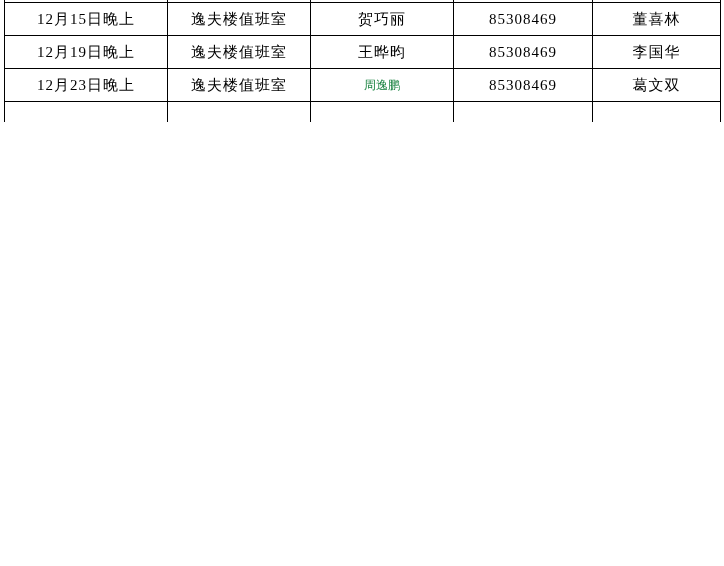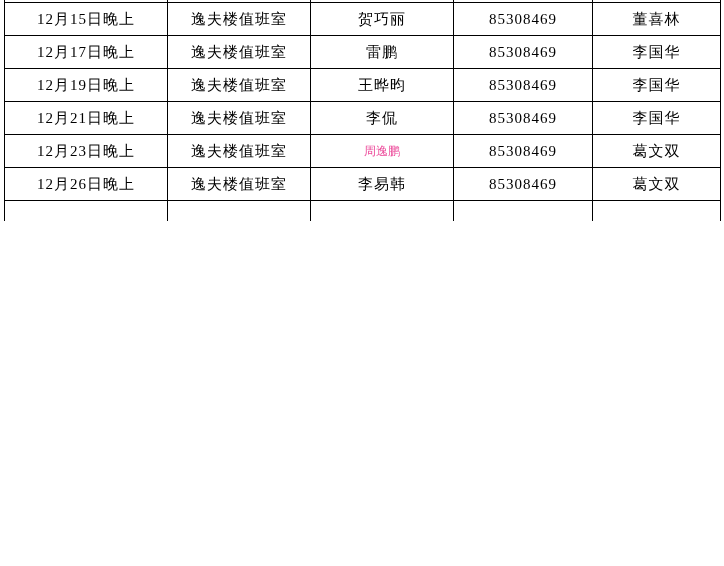--- a/index.html
+++ b/index.html
@@ -35,21 +35,21 @@
     white-space: nowrap;
     letter-spacing: 1px;
   }
   tr.sliver-top td { border-top: none; height: 2px; }
   tr.sliver-bottom td { height: 20px; border-bottom: none; }
   tr.data-row { height: 33px; }
   td.cell-phone { letter-spacing: 0.5px; }
   td .muted-name {
     font-family: Liberation Sans, sans-serif;
     font-size: 12px;
-    color: #ec4899;
+    color: #15803d;
     letter-spacing: 0;
   }
 </style>
 </head>
 <body>
 
 <div class="table-wrap">
   <table class="duty">
     <colgroup>
       <col style="width:163px">
@@ -69,66 +69,45 @@
 
   <tr class="data-row">
     <td class="cell-date">12月15日晚上</td>
     <td class="cell-location">逸夫楼值班室</td>
     <td class="cell-name"><span>贺巧丽</span></td>
     <td class="cell-phone">85308469</td>
     <td class="cell-supervisor">董喜林</td>
   </tr>
 
 
-  <tr class="data-row">
-    <td class="cell-date">12月17日晚上</td>
-    <td class="cell-location">逸夫楼值班室</td>
-    <td class="cell-name"><span>雷鹏</span></td>
-    <td class="cell-phone">85308469</td>
-    <td class="cell-supervisor">李国华</td>
-  </tr>
 
 
   <tr class="data-row">
     <td class="cell-date">12月19日晚上</td>
     <td class="cell-location">逸夫楼值班室</td>
     <td class="cell-name"><span>王晔昀</span></td>
     <td class="cell-phone">85308469</td>
     <td class="cell-supervisor">李国华</td>
   </tr>
 
 
 
-  <tr class="data-row">
-    <td class="cell-date">12月21日晚上</td>
-    <td class="cell-location">逸夫楼值班室</td>
-    <td class="cell-name"><span>李侃</span></td>
-    <td class="cell-phone">85308469</td>
-    <td class="cell-supervisor">李国华</td>
-  </tr>
 
 
 
   <tr class="data-row">
     <td class="cell-date">12月23日晚上</td>
     <td class="cell-location">逸夫楼值班室</td>
     <td class="cell-name"><span class="muted-name">周逸鹏</span></td>
     <td class="cell-phone">85308469</td>
     <td class="cell-supervisor">葛文双</td>
   </tr>
 
 
 
-  <tr class="data-row">
-    <td class="cell-date">12月26日晚上</td>
-    <td class="cell-location">逸夫楼值班室</td>
-    <td class="cell-name"><span>李易韩</span></td>
-    <td class="cell-phone">85308469</td>
-    <td class="cell-supervisor">葛文双</td>
-  </tr>
 
 
 <tr class="sliver-bottom">
         <td></td>
         <td></td>
         <td></td>
         <td></td>
         <td></td>
       </tr>
     </tbody>

